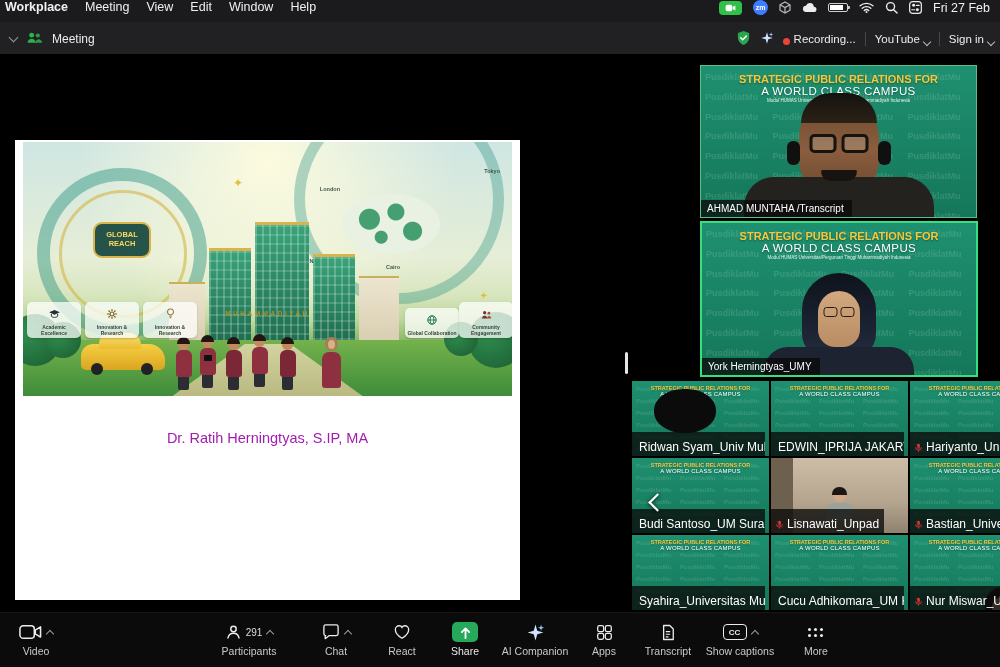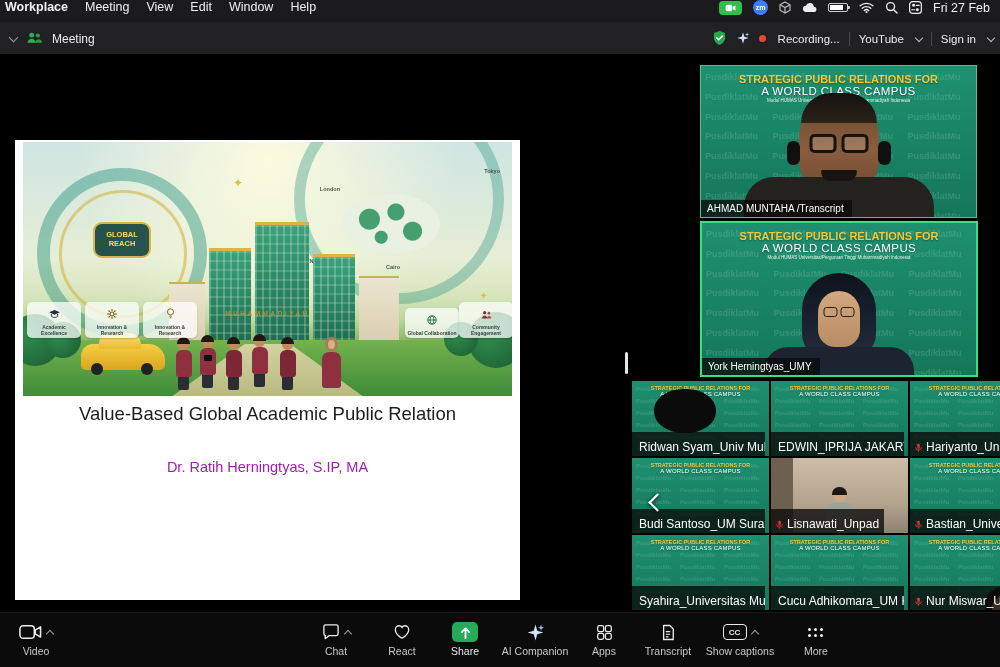--- a/index.html
+++ b/index.html
@@ -25,21 +25,21 @@
   .zb-left{position:absolute;left:10px;top:0;height:33px;display:flex;align-items:center;gap:9px}
   .zb-chev{width:7px;height:7px;border-left:1.5px solid #9a9a9a;border-bottom:1.5px solid #9a9a9a;transform:rotate(-45deg);margin-top:-3px;cursor:pointer}
   .zb-meeting{font-size:12px;color:#ececec}
   .zb-pill{position:absolute;left:213px;top:5px;height:23px;background:#3d3d40;border-radius:12px;display:flex;align-items:center;gap:6px;padding:0 5px 0 9px;font-size:11.5px;color:#fff;cursor:pointer}
   .zb-pill-ic{width:14px;height:14px;border-radius:3px;background:linear-gradient(180deg,#ffa43c,#ef7d10);display:flex;align-items:center;justify-content:center}
   .zb-pill-more{width:16px;height:16px;border-radius:50%;background:#56565a;color:#e8e8e8;font-size:10px;display:flex;align-items:center;justify-content:center}
   .zb-pill-more::after{content:"⋯"}
   .zb-right{position:absolute;right:6px;top:0;height:33px;display:flex;align-items:center;gap:9px;font-size:11.5px;color:#ececec}
   .zb-dot{width:7px;height:7px;border-radius:50%;background:#e8463c}
   .zb-sep{width:1px;height:14px;background:#47474a}
-  .zb-dd{display:flex;align-items:center;gap:12px;cursor:pointer}
+  .zb-dd{display:flex;align-items:flex-end;gap:4px;cursor:pointer}
   .zb-chev-d{width:6px;height:6px;border-left:1.3px solid #bbb;border-bottom:1.3px solid #bbb;transform:rotate(-45deg);margin-top:-2px}
 
   
   .main{position:absolute;top:55px;left:0;width:1000px;height:557px;background:#000;overflow:hidden}
   .slide{position:absolute;left:15px;top:85px;width:505px;height:460px;background:#fff;overflow:hidden}
 
   
   .illus{position:relative;width:489px;height:254px;margin:2px auto 0;overflow:hidden;background:
     radial-gradient(ellipse at 50% 8%, rgba(255,252,222,.95), rgba(255,252,222,0) 55%),
     linear-gradient(180deg,#cfe6e3 0%,#e6eed6 46%,#d8e6bf 60%,#bcd79c 70%,#7fb35a 80%,#58a046 100%)}
@@ -343,21 +343,20 @@
         <div class="chip" style="left:436px">
           <span><svg width="11" height="9" viewBox="0 0 12 9">
                 <circle cx="4" cy="2.5" r="1.8" fill="#7a2f2f"></circle>
                 <path d="M1 8.8c.4-2 1.6-3 3-3s2.6 1 3 3z" fill="#7a2f2f"></path>
                 <circle cx="8.6" cy="3" r="1.5" fill="#a0503c"></circle>
                 <path d="M6.6 8.8c.3-1.7 1.2-2.6 2.4-2.6 1 0 1.8.7 2.2 2.6z" fill="#a0503c"></path>
               </svg></span>
           <span class="chip-t">Community Engagement</span>
         </div>
       </div>
-      <div class="sl-sub">Value-Based Global Academic Public Relation</div>
       <div class="sl-auth">Dr. Ratih Herningtyas, S.IP, MA</div>
     </div>
 
     <div class="handle"></div>
 
     <div class="tile tile-1">
       <div class="banner">
         <div class="wm">PusdiklatMu   PusdiklatMu   PusdiklatMu   PusdiklatMu   PusdiklatMu   PusdiklatMu   PusdiklatMu   PusdiklatMu   PusdiklatMu   PusdiklatMu   PusdiklatMu   PusdiklatMu   PusdiklatMu   PusdiklatMu   PusdiklatMu   PusdiklatMu   PusdiklatMu   PusdiklatMu   PusdiklatMu   PusdiklatMu   PusdiklatMu   PusdiklatMu   PusdiklatMu   PusdiklatMu   PusdiklatMu   PusdiklatMu   PusdiklatMu   PusdiklatMu   PusdiklatMu   PusdiklatMu   PusdiklatMu   PusdiklatMu   PusdiklatMu   PusdiklatMu   PusdiklatMu   PusdiklatMu   PusdiklatMu   PusdiklatMu   PusdiklatMu   PusdiklatMu   PusdiklatMu   PusdiklatMu   PusdiklatMu   PusdiklatMu   PusdiklatMu   PusdiklatMu   PusdiklatMu   PusdiklatMu   PusdiklatMu   PusdiklatMu   PusdiklatMu   PusdiklatMu   PusdiklatMu   PusdiklatMu   PusdiklatMu   PusdiklatMu   PusdiklatMu   PusdiklatMu   PusdiklatMu   PusdiklatMu</div>
         <div class="bl1">STRATEGIC PUBLIC RELATIONS FOR</div>
         <div class="bl2">A WORLD CLASS CAMPUS</div>
@@ -559,20 +558,31 @@
       <div class="tb-row">
         <svg width="23" height="16" viewBox="0 0 24 16">
             <rect x="1" y="1.5" width="15" height="13" rx="3.5" fill="none" stroke="#ececec" stroke-width="1.6"></rect>
             <path d="M17 6l5.5-3.3v10.6L17 10z" fill="none" stroke="#ececec" stroke-width="1.6" stroke-linejoin="round"></path>
           </svg>
         <span class="chev-up"></span>
       </div>
       <div class="tb-label">Video</div>
     </div>
 
+    <div class="tb-item" style="left:209px;width:80px">
+      <div class="tb-row">
+        <svg width="17" height="16" viewBox="0 0 20 18">
+            <circle cx="10" cy="5.5" r="3.2" fill="none" stroke="#ececec" stroke-width="1.7"></circle>
+            <path d="M3.5 16c.8-3.6 3.4-5.5 6.5-5.5s5.7 1.9 6.5 5.5" fill="none" stroke="#ececec" stroke-width="1.7" stroke-linecap="round"></path>
+          </svg>
+        <span class="tb-count">291</span>
+        <span class="chev-up"></span>
+      </div>
+      <div class="tb-label">Participants</div>
+    </div>
 
     <div class="tb-item" style="left:302px;width:68px">
       <div class="tb-row">
         <svg width="18" height="16" viewBox="0 0 20 18">
             <path d="M2 3a2 2 0 0 1 2-2h12a2 2 0 0 1 2 2v8a2 2 0 0 1-2 2H8l-4.5 3.5V13H4a2 2 0 0 1-2-2z" fill="none" stroke="#ececec" stroke-width="1.5" stroke-linejoin="round"></path>
           </svg>
         <span class="chev-up"></span>
       </div>
       <div class="tb-label">Chat</div>
     </div>

